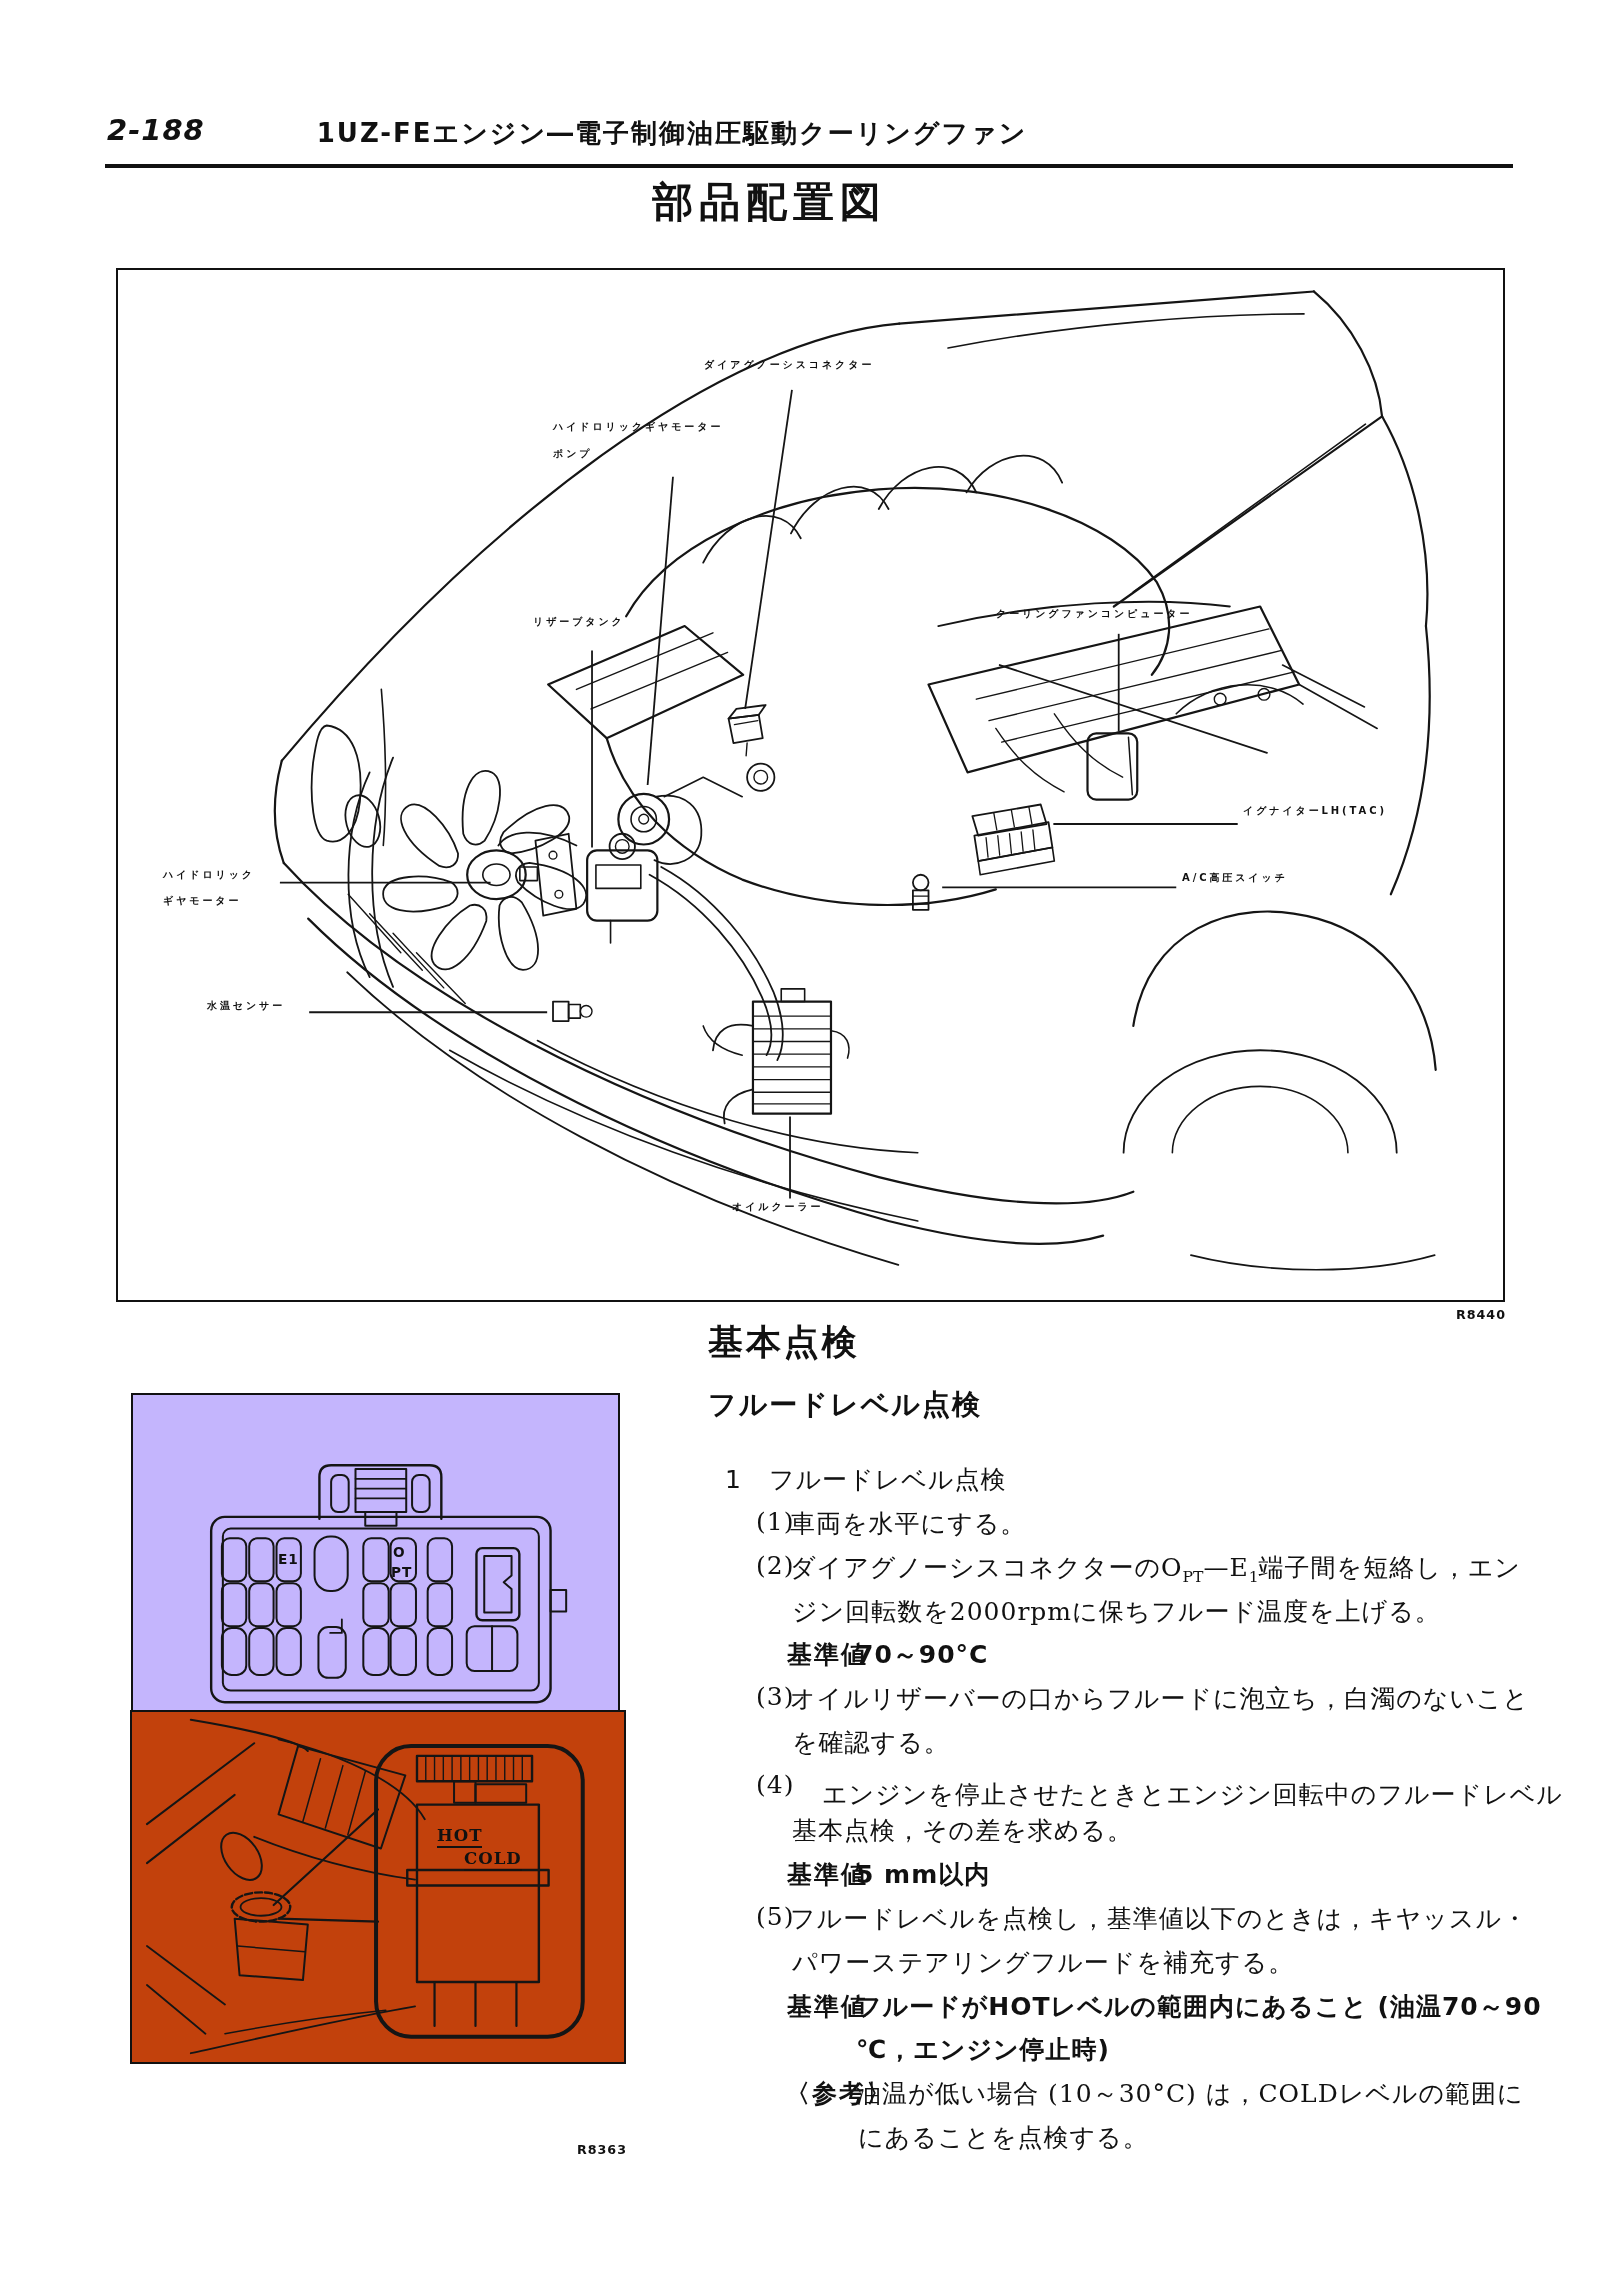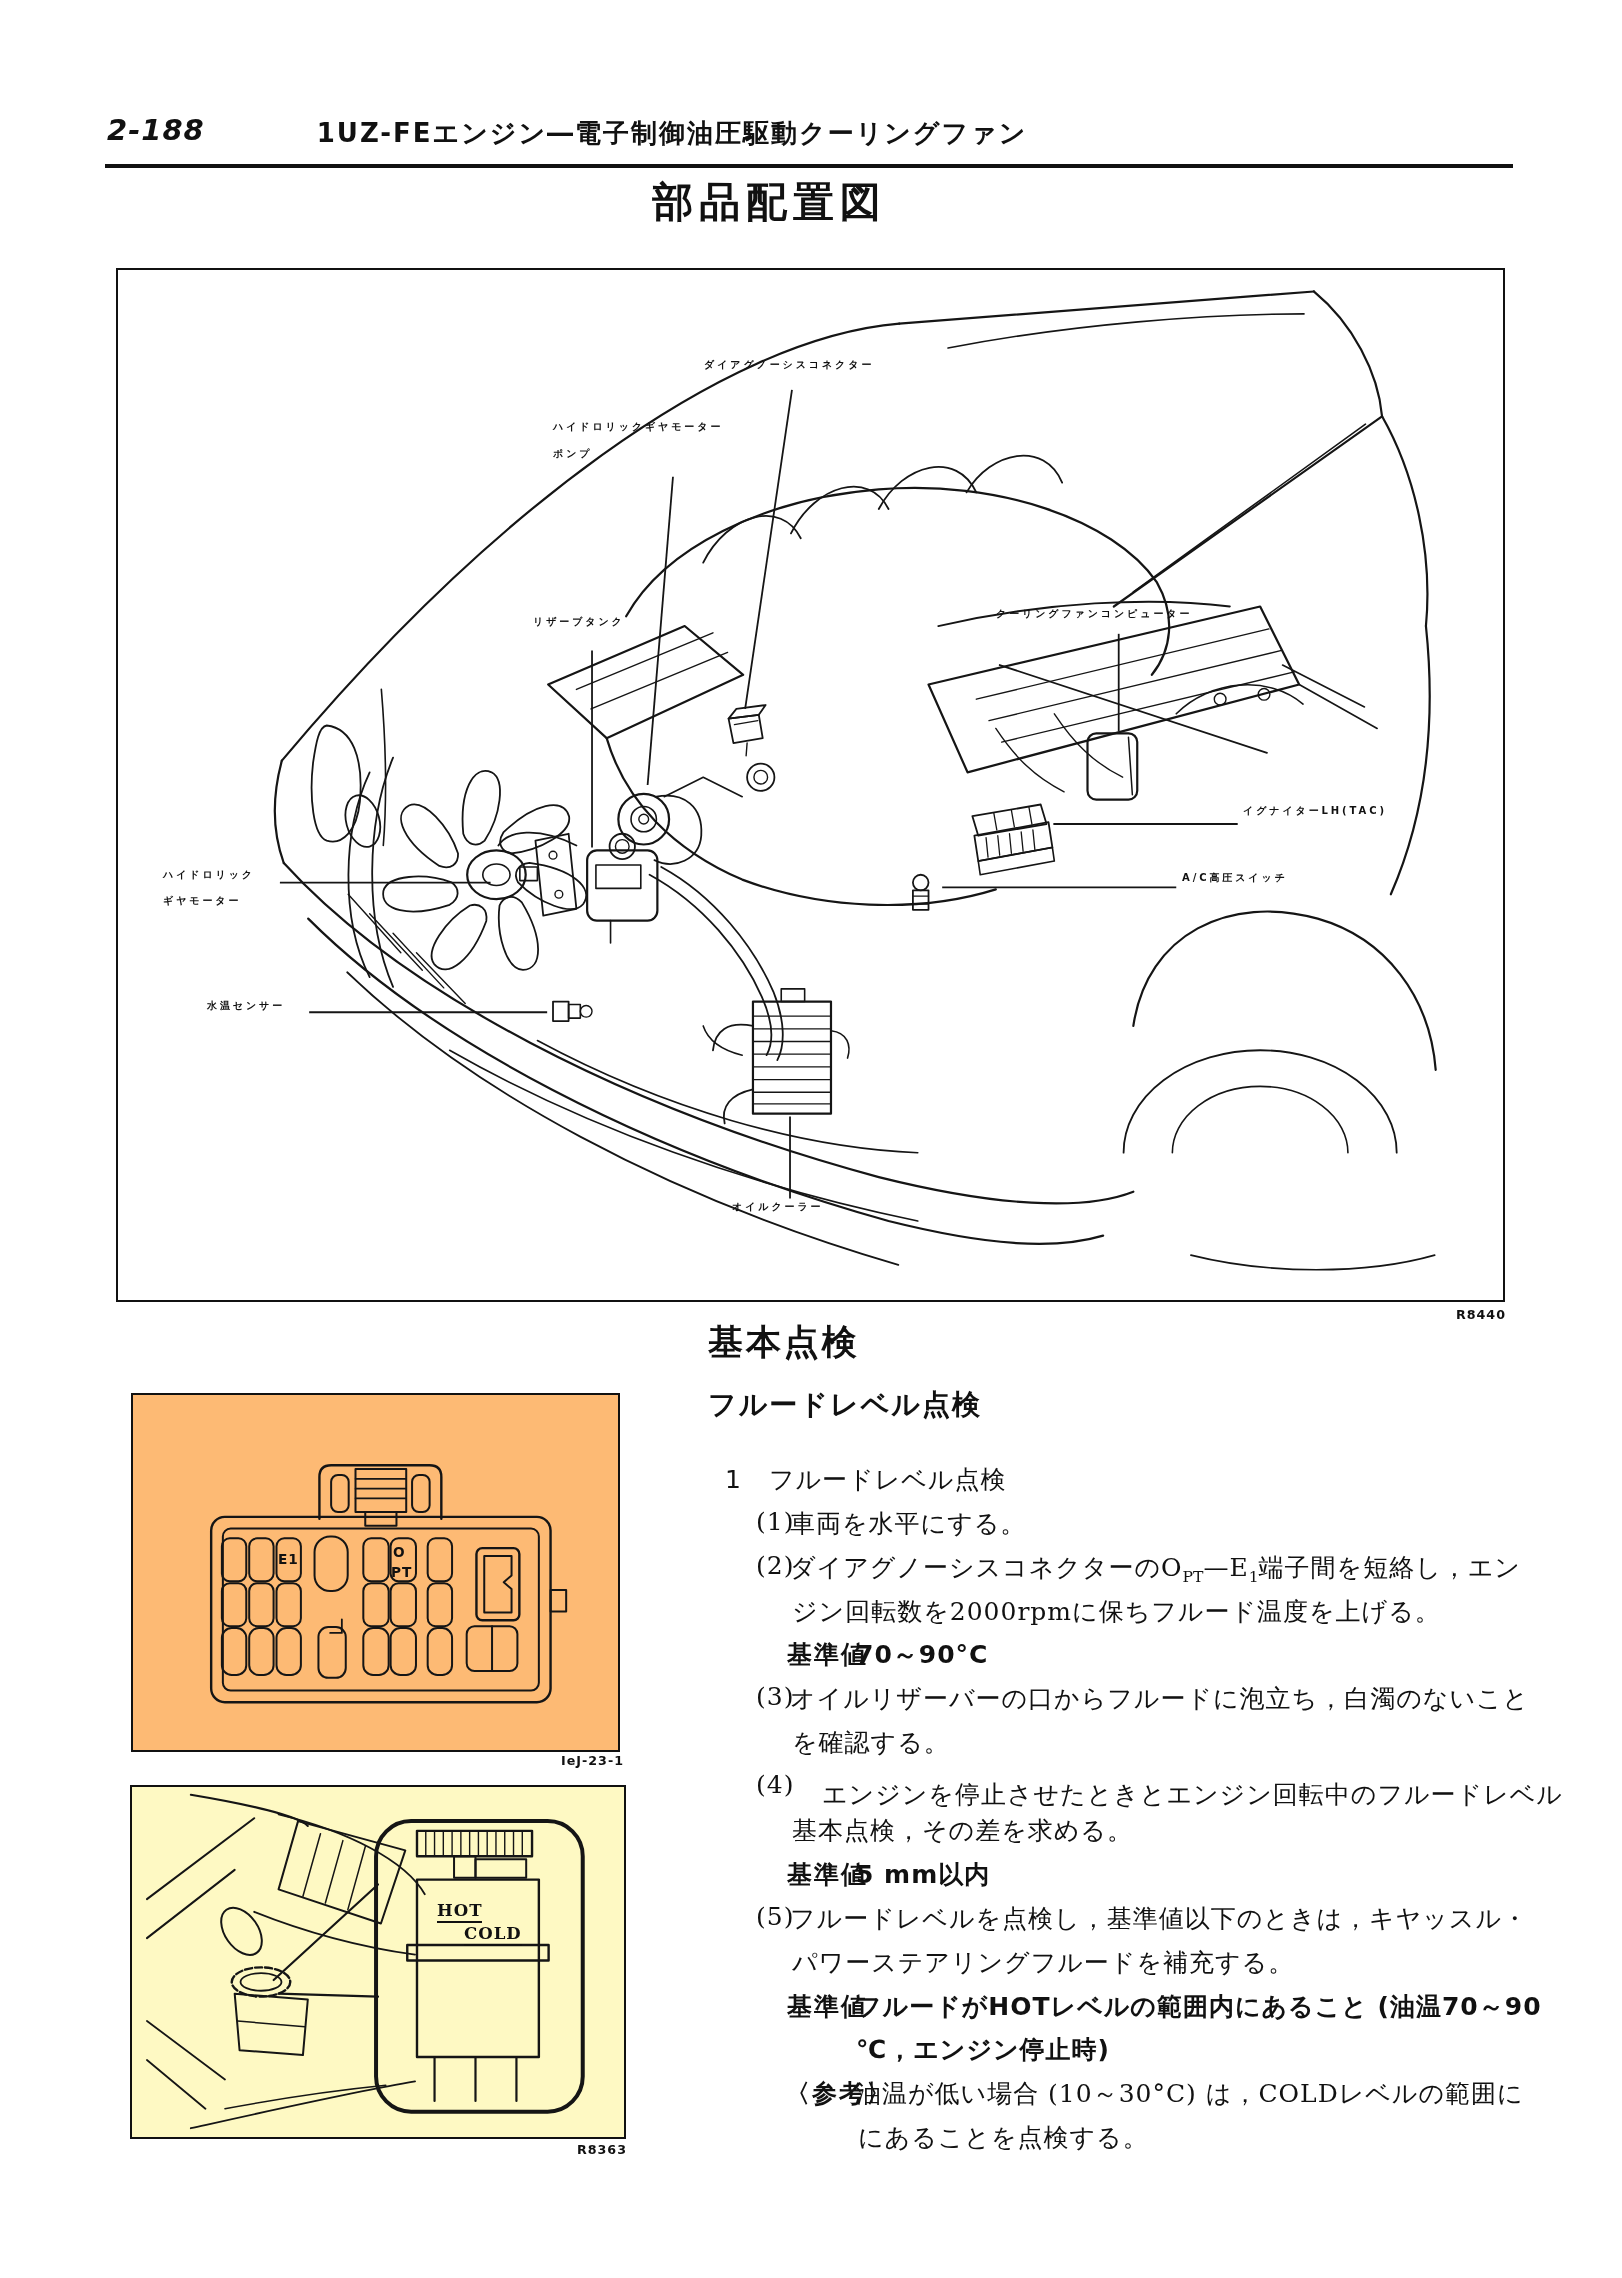--- a/index.html
+++ b/index.html
@@ -28,22 +28,22 @@
   
   .h-kihon{left:708px;top:1319px;font-size:35px;font-weight:bold;letter-spacing:2.9px;}
   .h-fluid{left:708px;top:1386px;font-size:28px;font-weight:bold;letter-spacing:2px;}
   .row{position:absolute;font-size:25px;letter-spacing:1px;white-space:nowrap;}
   .row .num{position:absolute;left:0;top:0;}
   sub.t{font-size:15.6px;vertical-align:-5.9px;letter-spacing:0;}
   .speclabel{font-weight:bold;letter-spacing:2px;}
   .specval{font-weight:bold;letter-spacing:1px;}
 
   
-  .fig-conn{left:131px;top:1393px;width:485px;height:355px;border:2.9px solid #111;background:#fdba74;}
-  .fig-res{left:130px;top:1785px;width:492px;height:350px;border:2.9px solid #111;background:#fef9c3;}
+  .fig-conn{left:131px;top:1393px;width:485px;height:355px;border:2.9px solid #111;background:#c4b5fd;}
+  .fig-res{left:130px;top:1710px;width:492px;height:350px;border:2.9px solid #111;background:#c2410c;}
   .inlbl{position:absolute;font-size:13.7px;font-weight:bold;letter-spacing:1px;}
   .lev{position:absolute;font-size:16.6px;font-weight:bold;font-family:"DejaVu Serif","Liberation Serif",serif;
        border-bottom:2px solid #111;padding-bottom:1px;letter-spacing:1px;}
   svg{position:absolute;left:0;top:0;}
   svg *{vector-effect:non-scaling-stroke;}
 </style>
 </head>
 <body>
 
 <div class="abs page-num">2-188</div>

